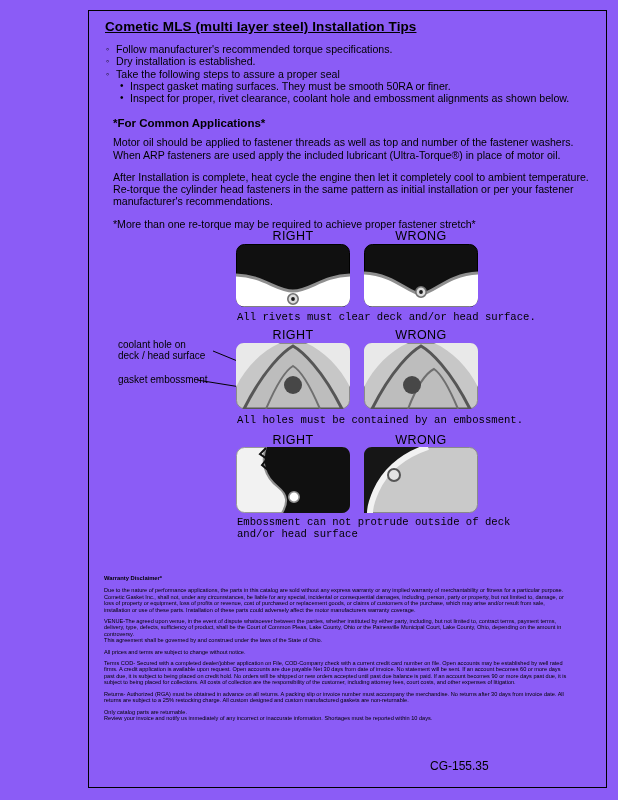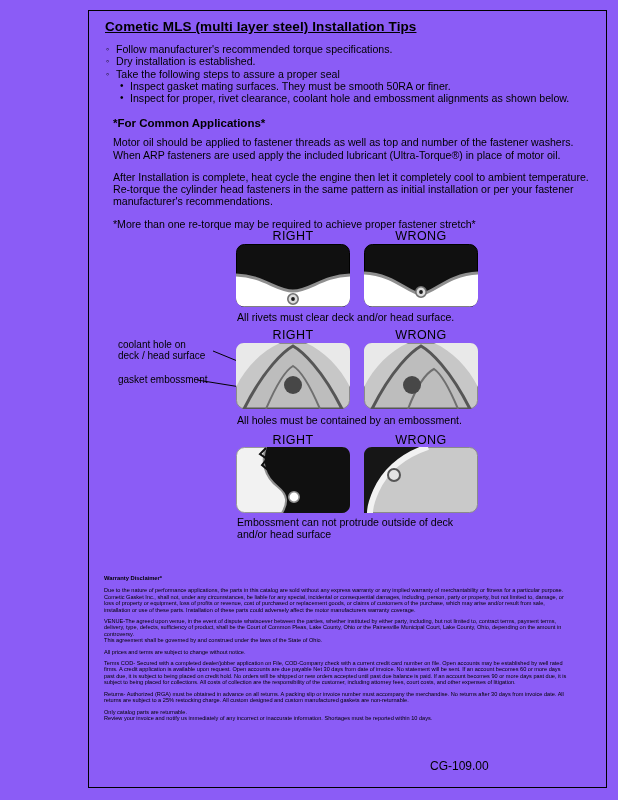--- a/index.html
+++ b/index.html
@@ -16,21 +16,21 @@
   .b1 { width:10px; font-size:9px; line-height:12.3px; }
   .b2 { width:10px; font-size:10px; line-height:12.3px; }
 
   .diesel { position:absolute; left:113px; top:117px; width:480px; font-size:10.6px; line-height:12.3px; }
   .diesel-heading { font-size:11.5px; font-weight:bold; margin-bottom:7px; }
   .dp { margin-bottom:10px; }
   .dnote { margin-bottom:0; }
 
   .hdr { position:absolute; width:114px; text-align:center; font-size:12.5px; letter-spacing:0.4px; }
   .panel { position:absolute; width:114px; line-height:0; }
-  .caption { position:absolute; left:237px; font-size:10.6px; line-height:11.8px; }
+  .caption { position:absolute; left:237px; font-size:10.6px; line-height:11.8px;font-family:Liberation Mono, monospace; }
   .pre { white-space:pre-line; }
 
   .row2-labels { position:absolute; left:118px; top:339px; width:96px; text-align:left; font-size:10px; line-height:11px; }
   .row2-label-2 { margin-top:13px; }
   .pointer-lines { position:absolute; left:196px; top:347px; }
 
   .legal { position:absolute; left:104px; top:575px; width:464px; font-size:5.6px; line-height:6.4px; }
   .legal-heading { font-weight:bold; margin-bottom:6px; font-size:5.8px; }
   .lp { margin-bottom:5px; }
 
@@ -160,14 +160,14 @@
     <p class="lp">Due to the nature of performance applications, the parts in this catalog are sold without any express warranty or any implied warranty of merchantability or fitness for a particular purpose.  Cometic Gasket Inc., shall not, under any circumstances, be liable for any special, incidental or consequential damages, including, person, party or property, but not limited to, damage, or loss of property or equipment, loss of profits or revenue, cost of purchased or replacement goods, or claims of customers of the purchase, which may arise and/or result from sale, installation or use of these parts.  Installation of these parts could adversely affect the motor manufacturers warranty coverage.</p>
     <p class="lp pre">VENUE-The agreed upon venue, in the event of dispute whatsoever between the parties, whether instituted by either party, including, but not limited to, contract terms, payment terms, delivery, type, defects, sufficiency of product, shall be the Court of Common Pleas, Lake County, Ohio or the Painesville Municipal Court, Lake County, Ohio, depending on the amount in controversy.
 This agreement shall be governed by and construed under the laws of the State of Ohio.</p>
     <p class="lp">All prices and terms are subject to change without notice.</p>
     <p class="lp">Terms COD- Secured with a completed dealer/jobber application on File, COD-Company check with a current credit card number on file.  Open accounts may be established by well rated firms.  A credit application is available upon request.  Open accounts are due payable Net 30 days from date of invoice.  No statement will be sent.  If an account becomes 60 or more days past due, it is subject to being placed on credit hold.  No orders will be shipped or new orders accepted until past due balance is paid.  If an account becomes 90 or more days past due, it is subject to being placed for collections.  All costs of collection are the responsibility of the customer, including attorney fees, court costs, and other expenses of litigation.</p>
     <p class="lp">Returns- Authorized (RGA) must be obtained in advance on all returns.  A packing slip or invoice number must accompany the merchandise.  No returns after 30 days from invoice date.  All returns are subject to a 25% restocking charge.  All custom designed and custom manufactured gaskets are non-returnable.</p>
     <p class="lp pre">Only catalog parts are returnable.
 Review your invoice and notify us immediately of any incorrect or inaccurate information.  Shortages must be reported within 10 days.</p>
   </div>
 
-  <div class="footer-code">CG-109.00</div>
+  <div class="footer-code">CG-155.35</div>
 </div>
 
 </body></html>

